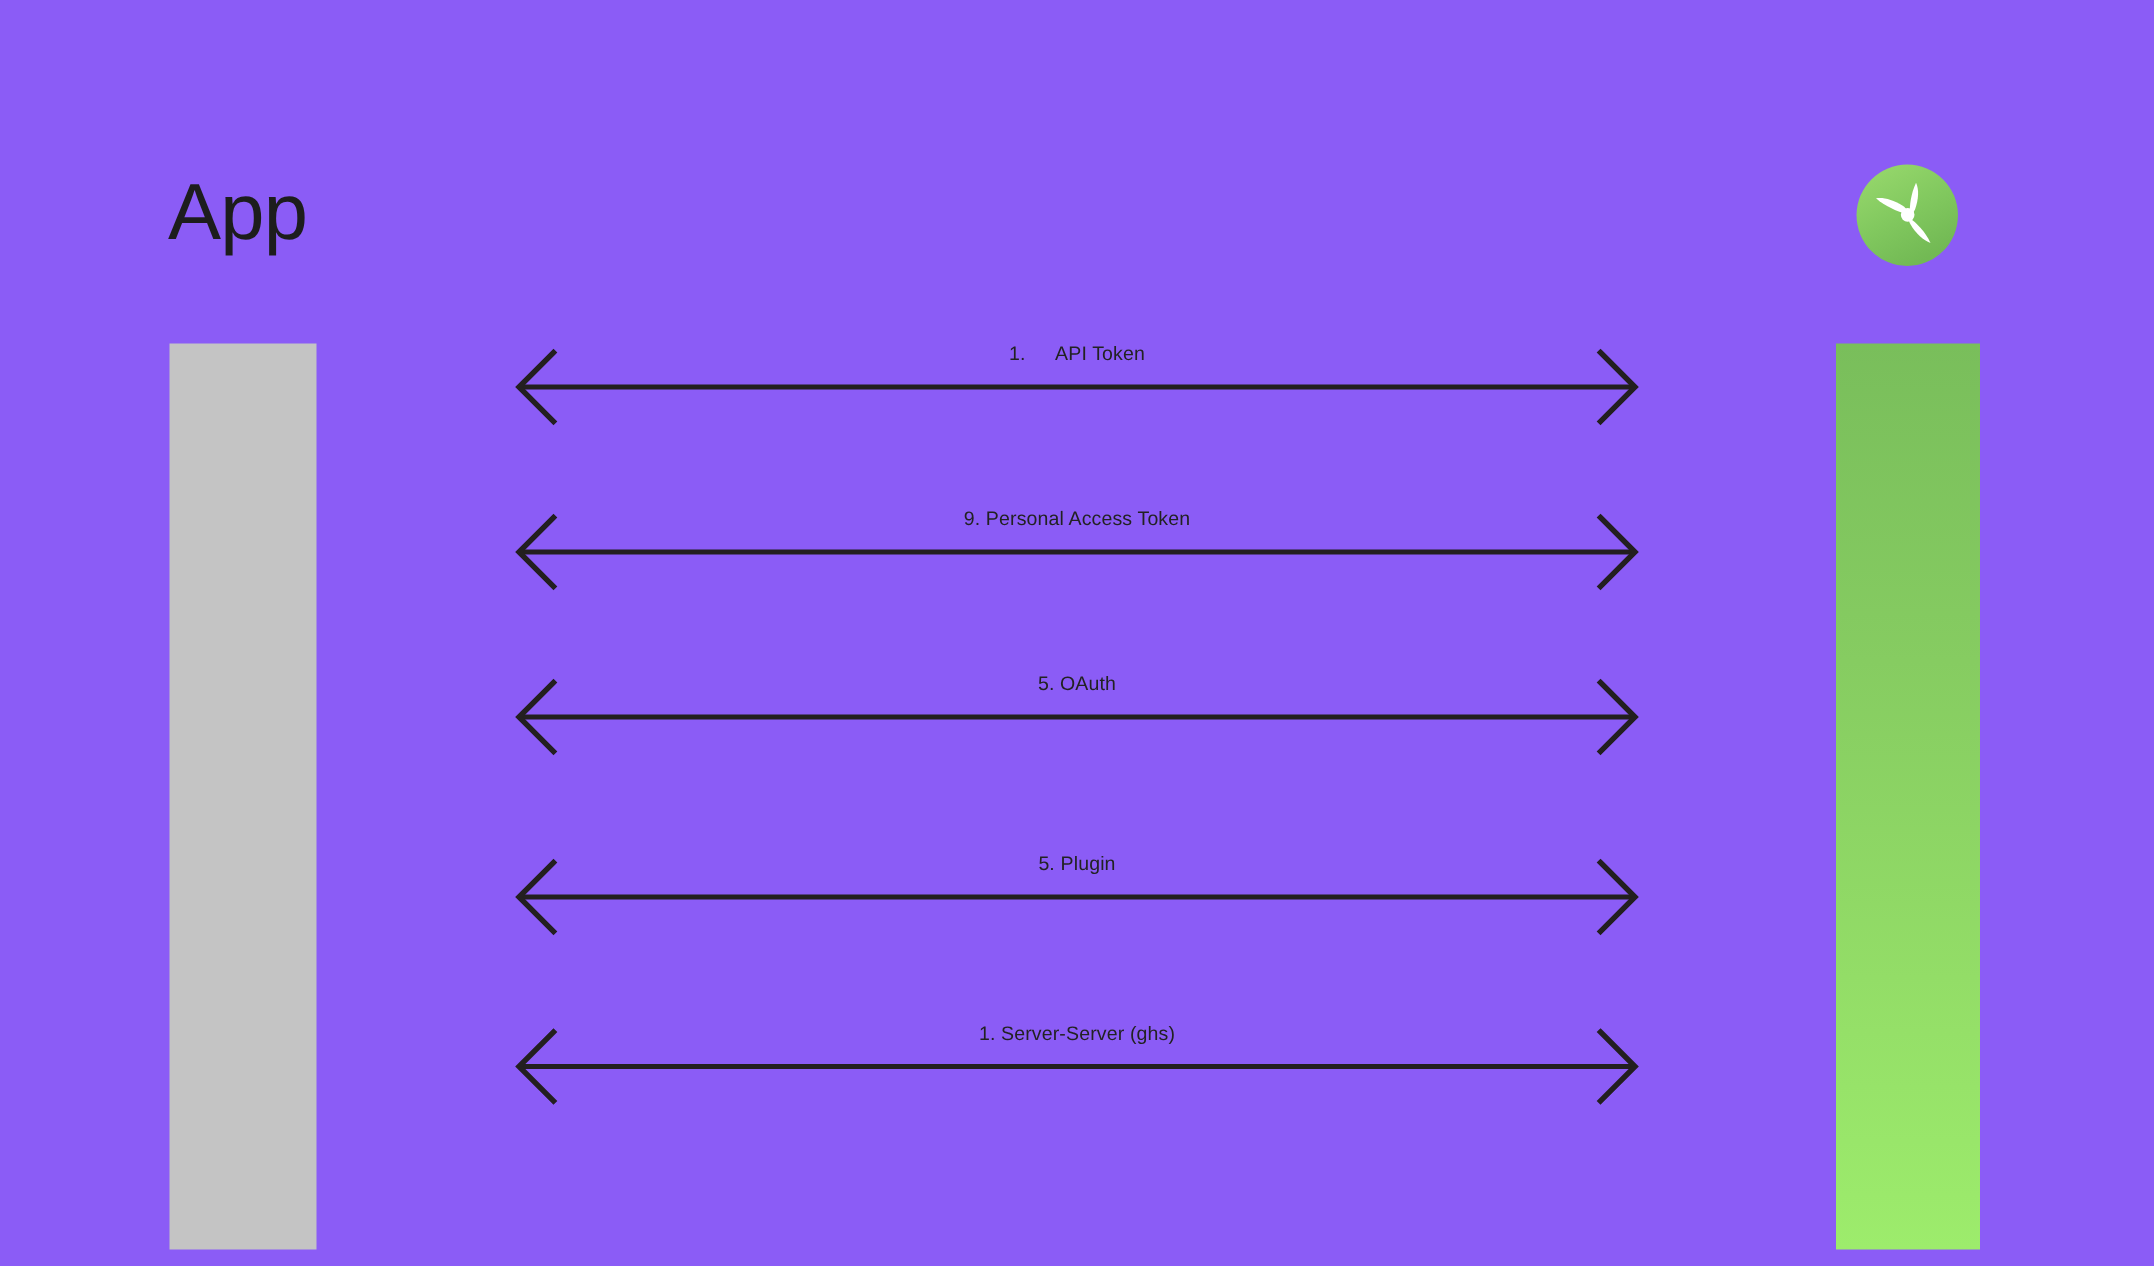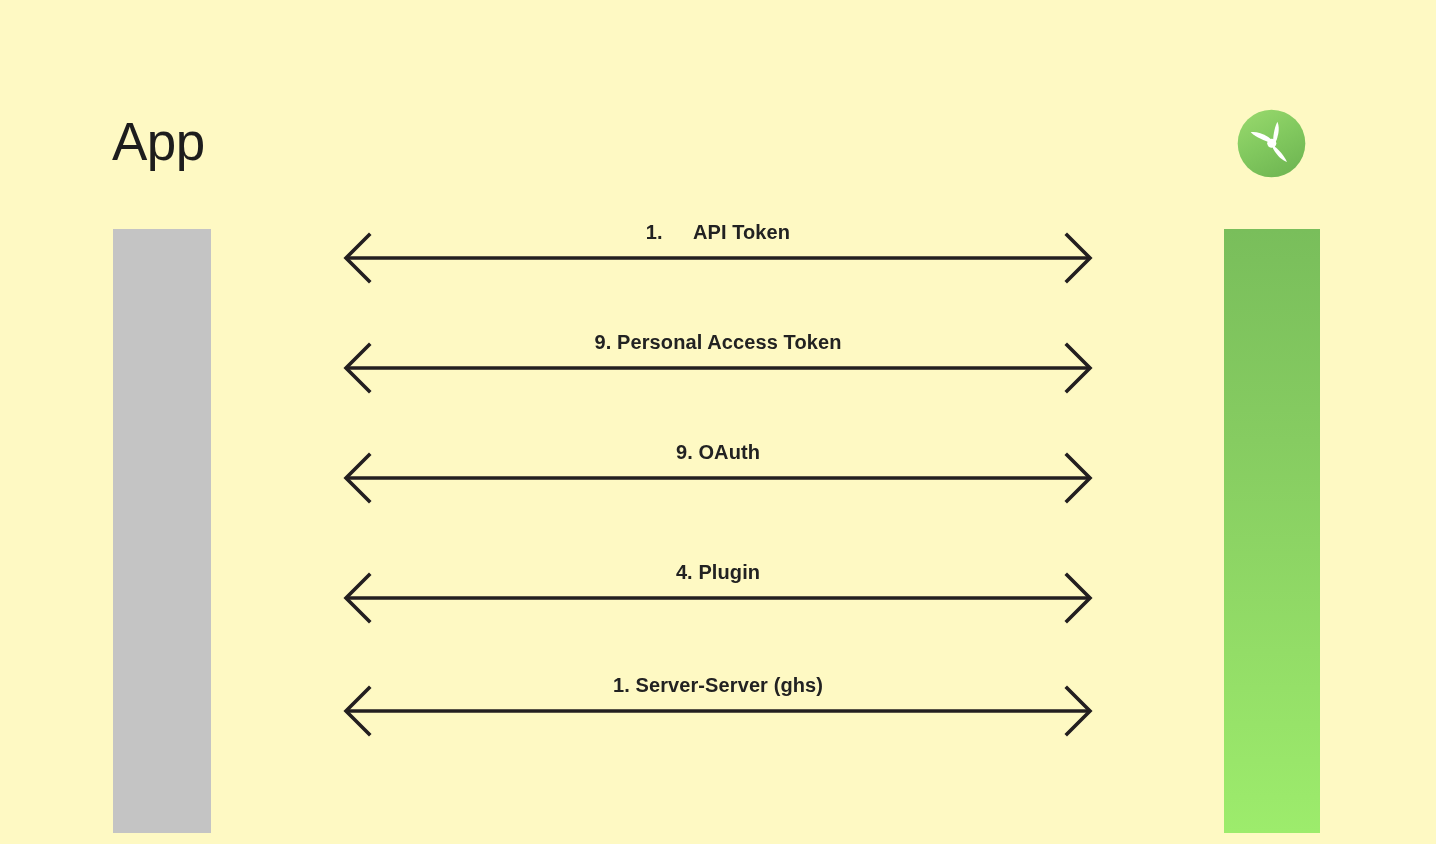--- a/index.html
+++ b/index.html
@@ -10,21 +10,21 @@
   }
   body {
     font-family: "Liberation Sans", sans-serif;
     -webkit-font-smoothing: antialiased;
   }
 
   #canvas {
     position: relative;
     width: 1436px;
     height: 844px;
-    background: #fef9c3;
+    background: #8b5cf6;
     overflow: hidden;
   }
 
   
   #page-title {
     position: absolute;
     left: 112px;
     top: 112px;
     font-size: 53px;
     font-weight: 300;
@@ -71,22 +71,22 @@
     width: 746px;
     height: 0;
   }
 
   .message-label {
     position: absolute;
     left: 0;
     width: 100%;
     bottom: 14px;
     text-align: center;
-    font-size: 20px;
-    font-weight: bold;
+    font-size: 13px;
+    font-weight: normal;
     color: #222222;
     letter-spacing: 0.1px;
     white-space: pre;
     line-height: 1.2;
   }
 
   .message-arrow {
     position: absolute;
     left: -12px;
     top: -31px;
@@ -159,32 +159,32 @@
     <div class="message-arrow">
       <svg viewBox="0 0 770 62" xmlns="http://www.w3.org/2000/svg">
         <line class="arrow-stroke" x1="14" y1="31" x2="756" y2="31"></line>
         <polyline class="arrow-head" points="36,8 13,31 36,54"></polyline>
         <polyline class="arrow-head" points="734,8 757,31 734,54"></polyline>
       </svg>
     </div>
   </div>
 
   <div class="message-row" style="top:478px;">
-    <div class="message-label">9. OAuth</div>
+    <div class="message-label">5. OAuth</div>
     <div class="message-arrow">
       <svg viewBox="0 0 770 62" xmlns="http://www.w3.org/2000/svg">
         <line class="arrow-stroke" x1="14" y1="31" x2="756" y2="31"></line>
         <polyline class="arrow-head" points="36,8 13,31 36,54"></polyline>
         <polyline class="arrow-head" points="734,8 757,31 734,54"></polyline>
       </svg>
     </div>
   </div>
 
   <div class="message-row" style="top:598px;">
-    <div class="message-label">4. Plugin</div>
+    <div class="message-label">5. Plugin</div>
     <div class="message-arrow">
       <svg viewBox="0 0 770 62" xmlns="http://www.w3.org/2000/svg">
         <line class="arrow-stroke" x1="14" y1="31" x2="756" y2="31"></line>
         <polyline class="arrow-head" points="36,8 13,31 36,54"></polyline>
         <polyline class="arrow-head" points="734,8 757,31 734,54"></polyline>
       </svg>
     </div>
   </div>
 
   <div class="message-row" style="top:711px;">

